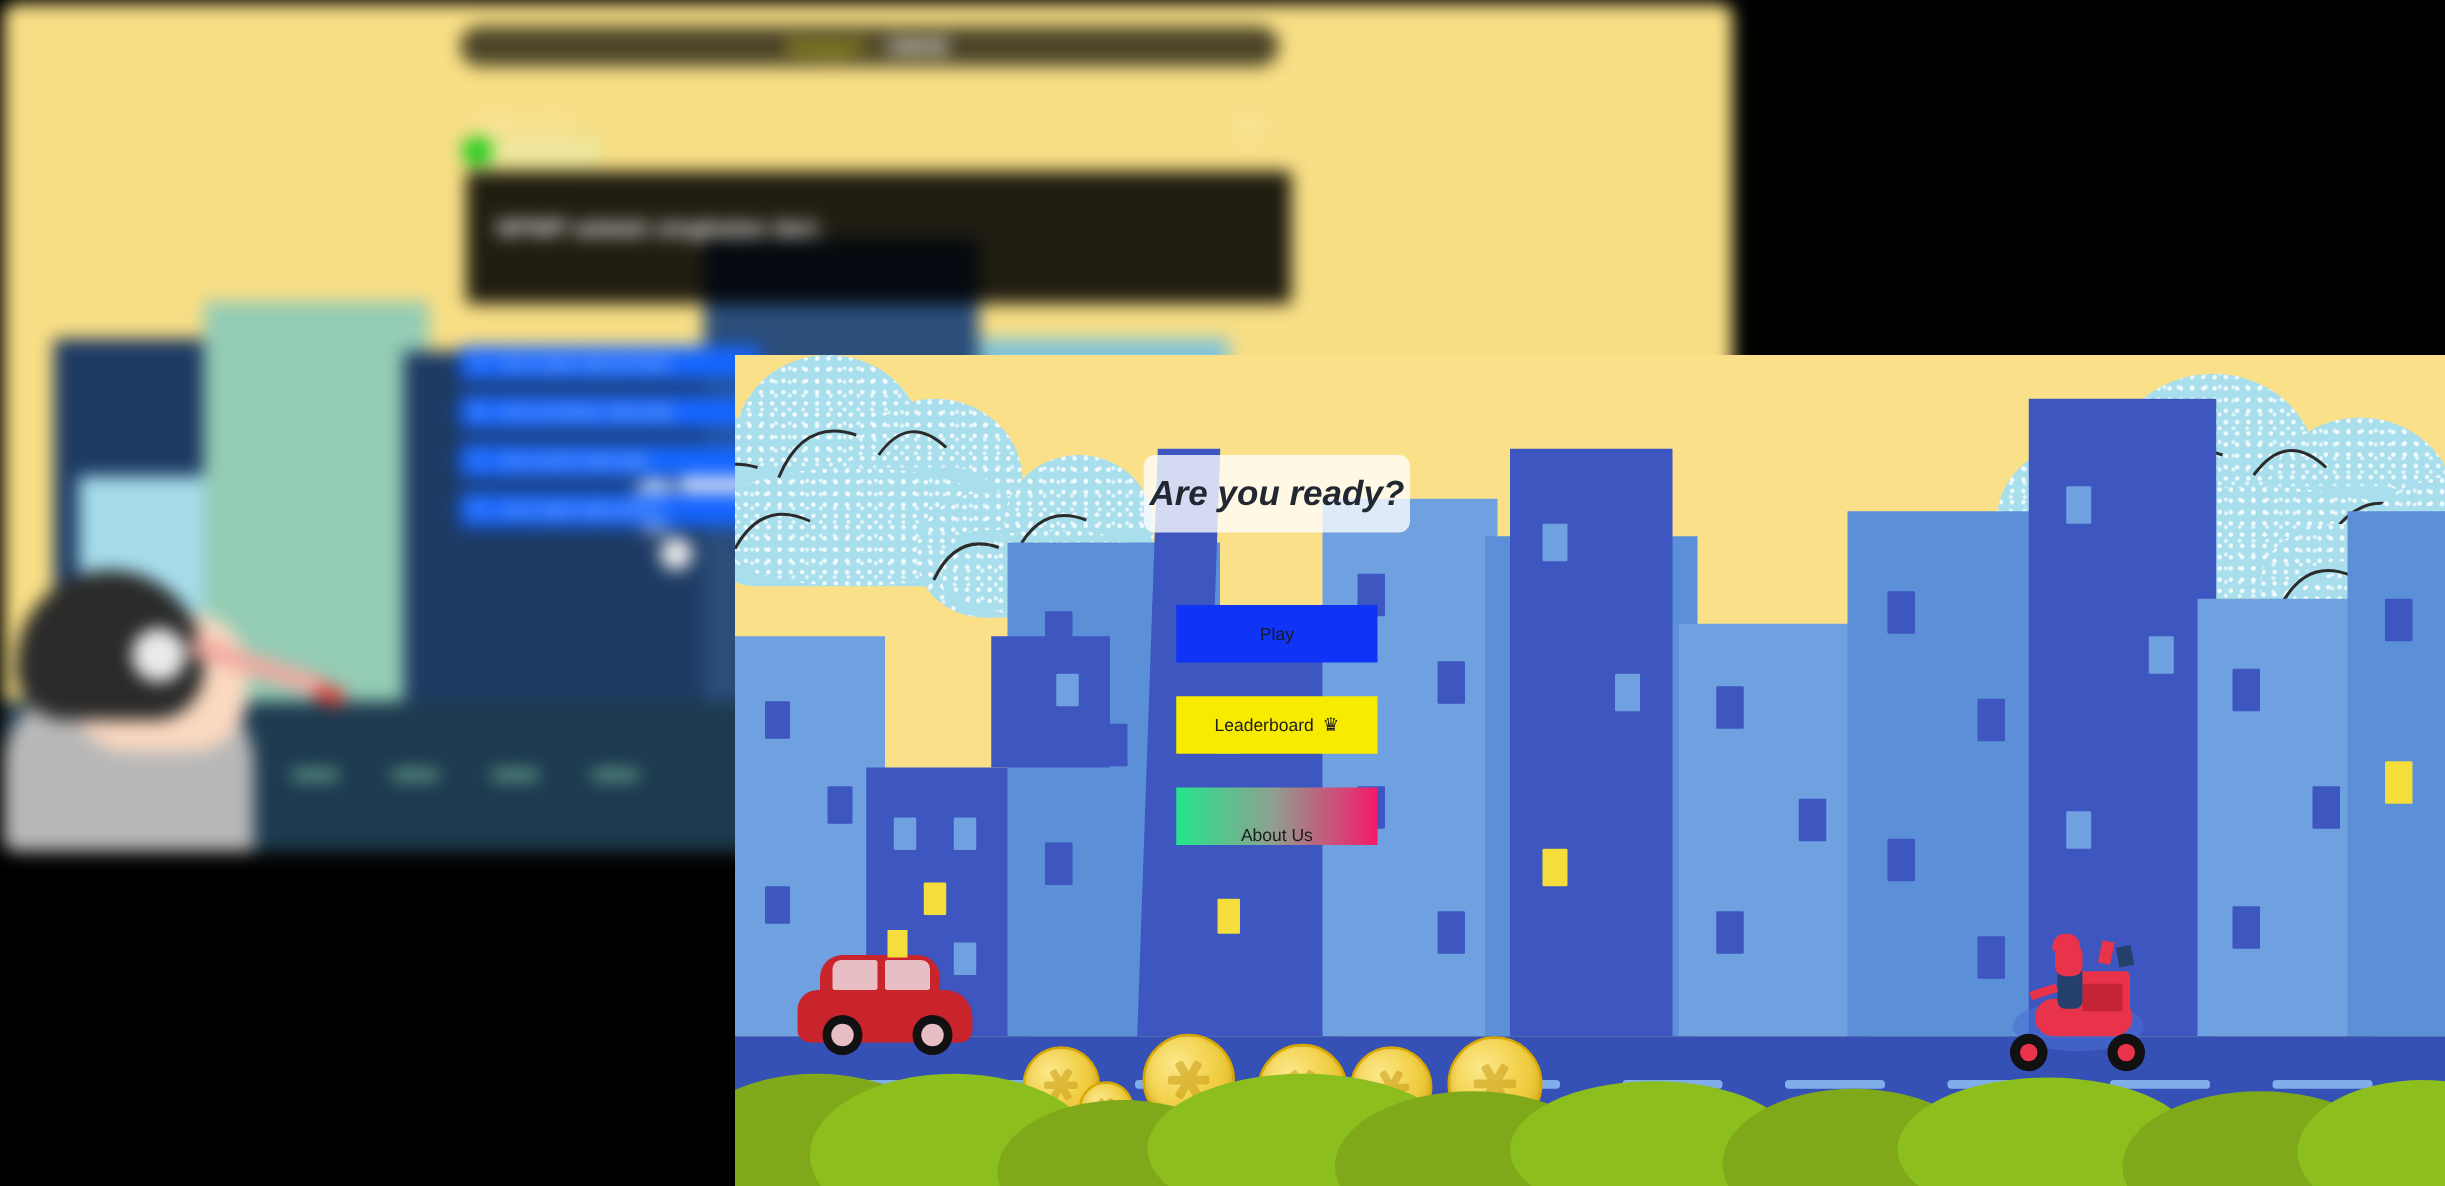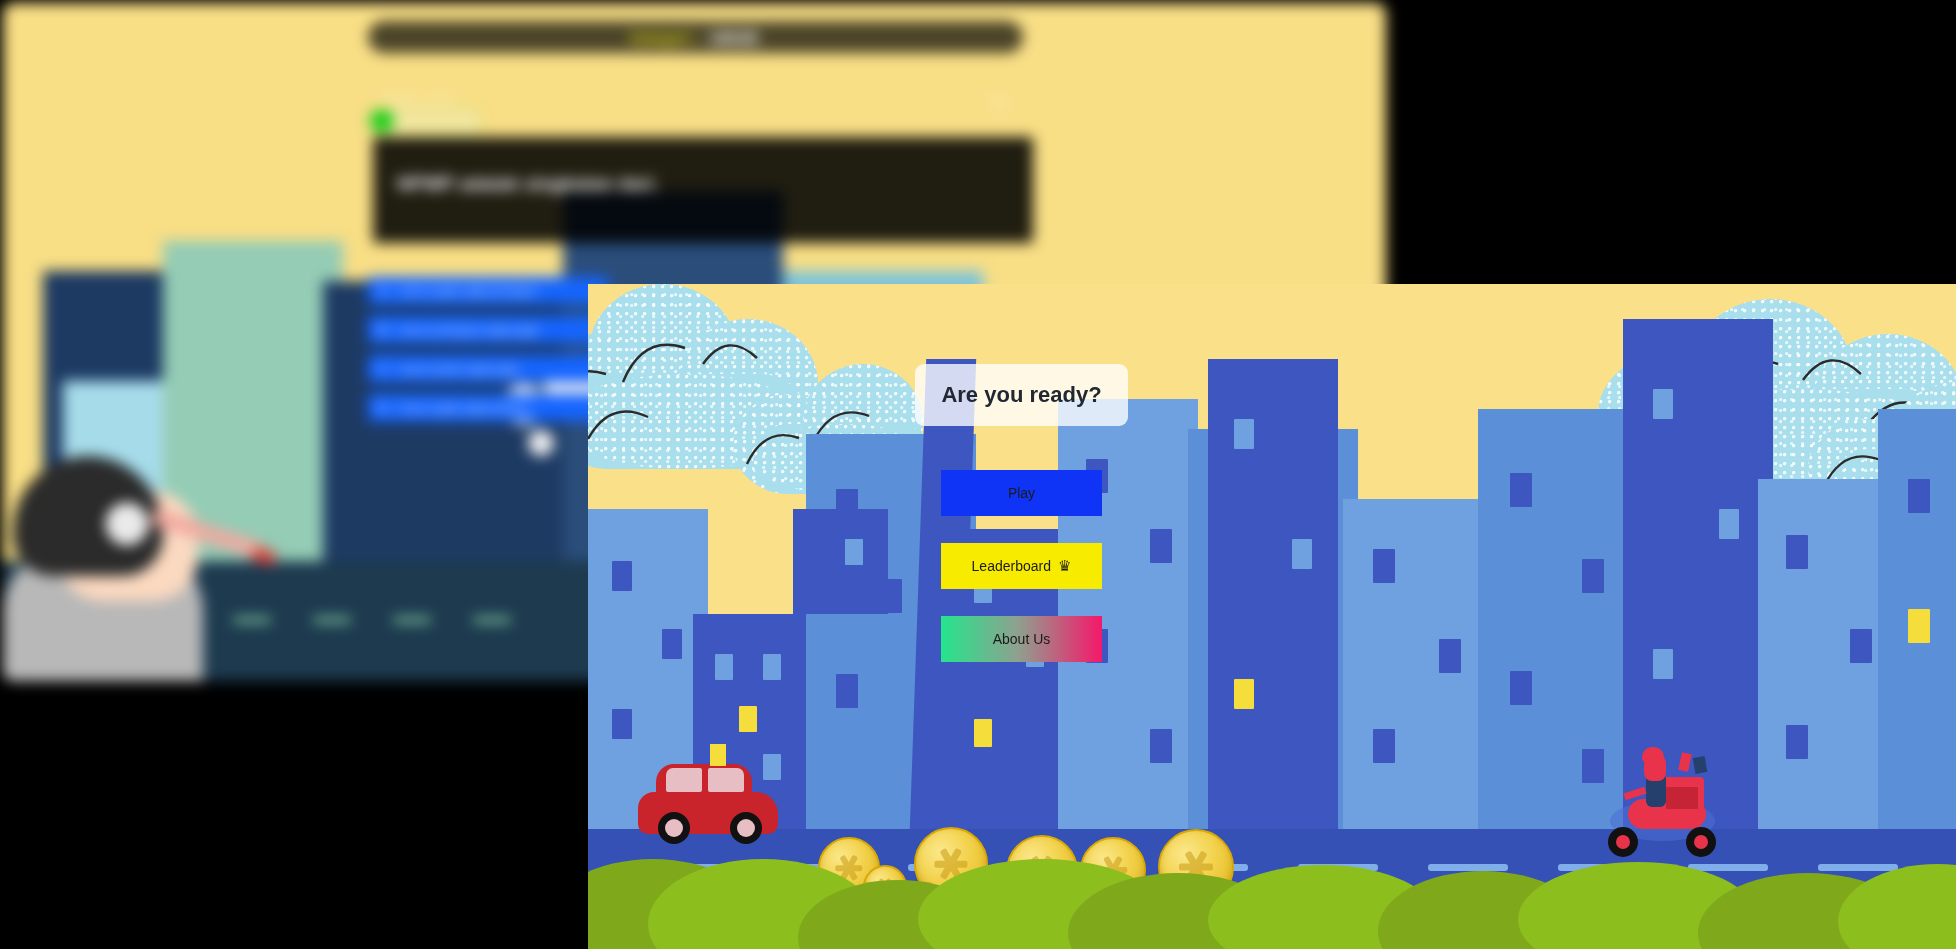--- a/index.html
+++ b/index.html
@@ -68,27 +68,27 @@
   .coin .mark span{position:absolute;left:50%;top:50%;width:74%;height:15%;background:#C99C16;border-radius:2px;transform-origin:center;}
 
   
   .title{position:absolute;left:340px;top:26px;font-size:62px;font-weight:bold;letter-spacing:-1px;
          font-family:"DejaVu Sans",sans-serif;white-space:nowrap;}
   .title .t1{color:#111111;}
   .title .t2{color:#FF0A0A;}
 
   .readybox{position:absolute;left:327px;top:80px;width:213px;height:62px;border-radius:9px;
             background:rgba(255,255,255,.78);display:flex;align-items:center;justify-content:center;}
-  .readybox span{font-size:22px;font-weight:bold;color:#222831;}
-
-  .btns{position:absolute;left:353px;top:186px;width:161px;}
+  .readybox span{font-size:28px;font-weight:bold;color:#222831;font-style:italic;}
+
+  .btns{position:absolute;left:353px;top:200px;width:161px;}
   .btn{height:46px;display:flex;align-items:center;justify-content:center;font-size:14px;color:#1b1b1b;margin-bottom:27px;}
   .btn-play{background:#1034F5;}
   .btn-leader{background:#F7EC00;}
-  .btn-about{background:linear-gradient(90deg,#24E58C 0%,#8FA08F 48%,#F5186A 100%);}
+  .btn-about{background:linear-gradient(90deg,#24E58C 0%,#8FA08F 48%,#F5186A 100%);align-items:flex-end;}
   .crown{margin-left:7px;font-size:15px;}
 
   
   .vehicle{position:absolute;}
 </style>
 </head>
 <body>
 
 <div class="screen">
 

